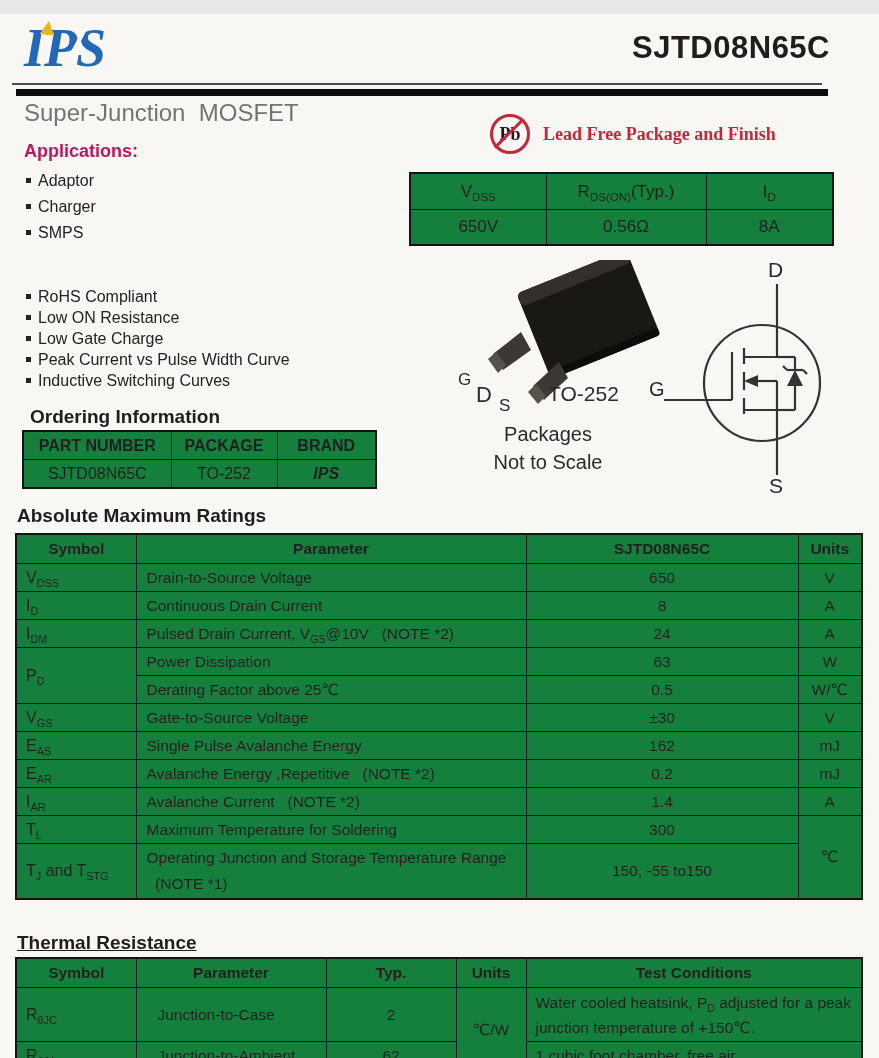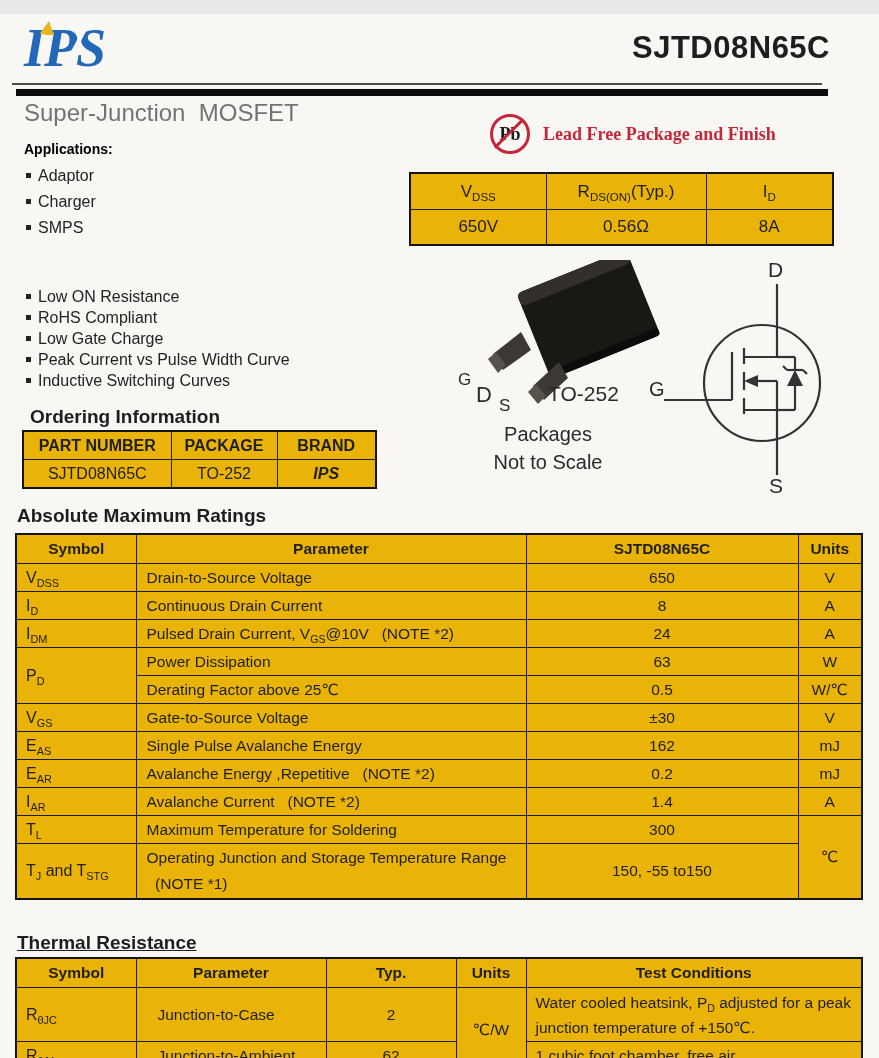--- a/index.html
+++ b/index.html
@@ -25,29 +25,29 @@
   .rule-thick{left:16px;top:75px;width:812px;height:7px;background:#0c0c0c;}
   .subtitle{left:24px;top:85px;font-size:24px;color:#737373;}
   
   .pb-wrap{left:490px;top:100px;display:flex;align-items:center;gap:13px;}
   .pb-circle{position:relative;width:34px;height:34px;border:3px solid #c5273a;border-radius:50%;
     display:flex;align-items:center;justify-content:center;}
   .pb-text{font-family:"Liberation Serif","DejaVu Serif",serif;font-weight:bold;font-size:18px;color:#1a1a1a;}
   .pb-slash{position:absolute;left:-4px;top:15px;width:40px;height:3px;background:#c5273a;transform:rotate(-45deg);}
   .pb-label{font-family:"Liberation Serif","DejaVu Serif",serif;font-weight:bold;font-size:18px;color:#c5273a;}
   
-  .sec-head{font-size:14px;font-weight:bold;color:#000000;}
+  .sec-head{font-size:18px;font-weight:bold;color:#be185d;}
   .apps{left:24px;top:127px;} .feats{left:24px;top:266px;}
   ul.plain{list-style:none;margin:6px 0 0 2px;padding:0;}
   ul.plain li{font-size:16px;line-height:26px;color:#232323;}
   ul.plain li::before{content:"";display:inline-block;width:5px;height:5px;background:#222;
     margin:0 7px 3px 0;}
   ul.feat li{line-height:21px;}
   
-  table{border-collapse:collapse;table-layout:fixed;background:#eab308;}
+  table{border-collapse:collapse;table-layout:fixed;background:#15803d;}
   th,td{border:1.5px solid #1c1c1c;padding:0 6px;vertical-align:middle;
     font-size:15.5px;color:#1f1f1f;overflow:hidden;}
   table{border:2px solid #141414;}
   th{font-weight:bold;text-align:center;}
   sub{font-size:68%;line-height:0;}
   
   .qspec{left:409px;top:158px;width:423px;}
   .qspec th{height:35px;font-size:17px;font-weight:normal;}
   .qspec td{height:34px;font-size:17px;text-align:center;}
   
@@ -131,22 +131,22 @@
     <tr>
       <td>650V</td>
       <td>0.56Ω</td>
       <td>8A</td>
     </tr>
   </tbody>
     </table>
 
   <div class="abs feats">
     <ul class="plain feat">
+      <li>RoHS Compliant</li>
       <li>Low ON Resistance</li>
-      <li>RoHS Compliant</li>
       <li>Low Gate Charge</li>
       <li>Peak Current vs Pulse Width Curve</li>
       <li>Inductive Switching Curves</li>
     </ul>
   </div>
 
   <svg class="abs" style="left:455px;top:246px;" width="230" height="150" viewBox="0 0 230 150">
     <g transform="rotate(-22 135 58)">
       <rect x="76" y="8" width="118" height="92" rx="5" fill="#1a1815"></rect>
       <rect x="76" y="8" width="118" height="14" rx="5" fill="#33302c"></rect>

